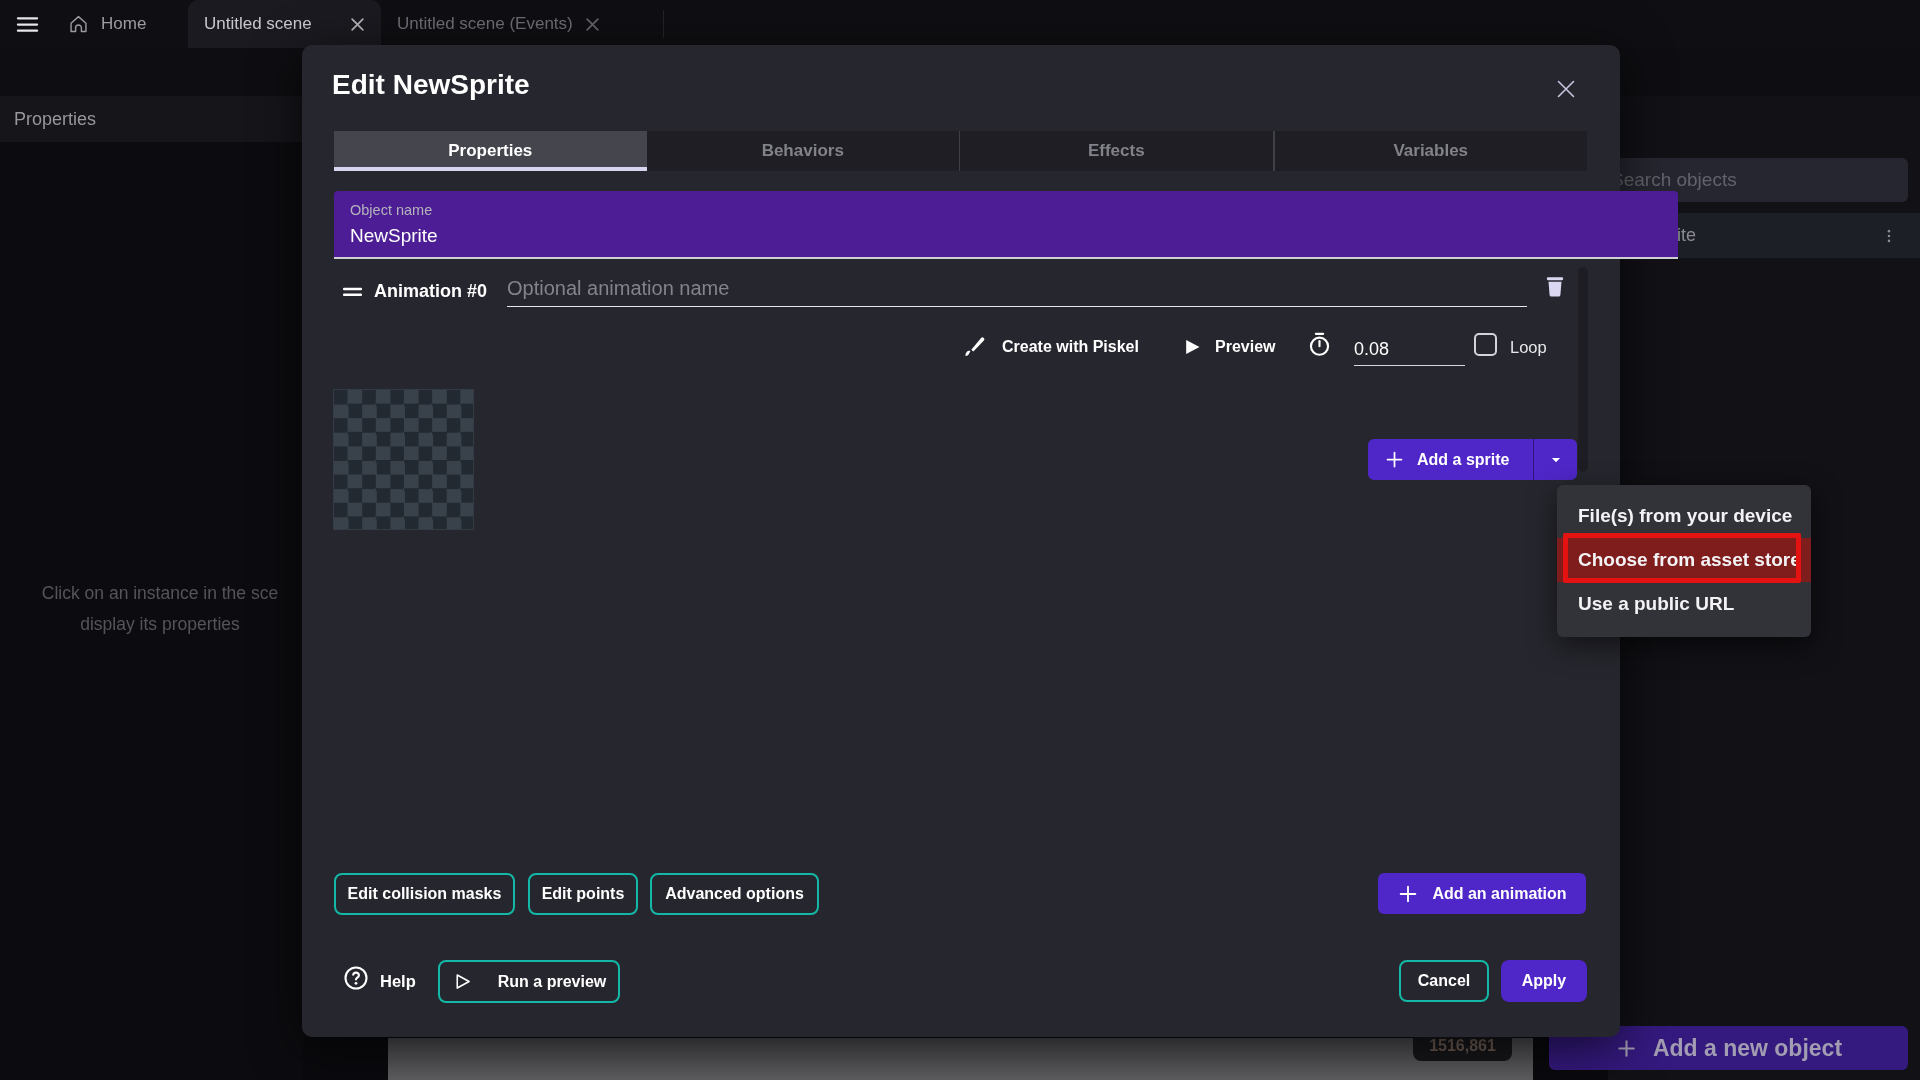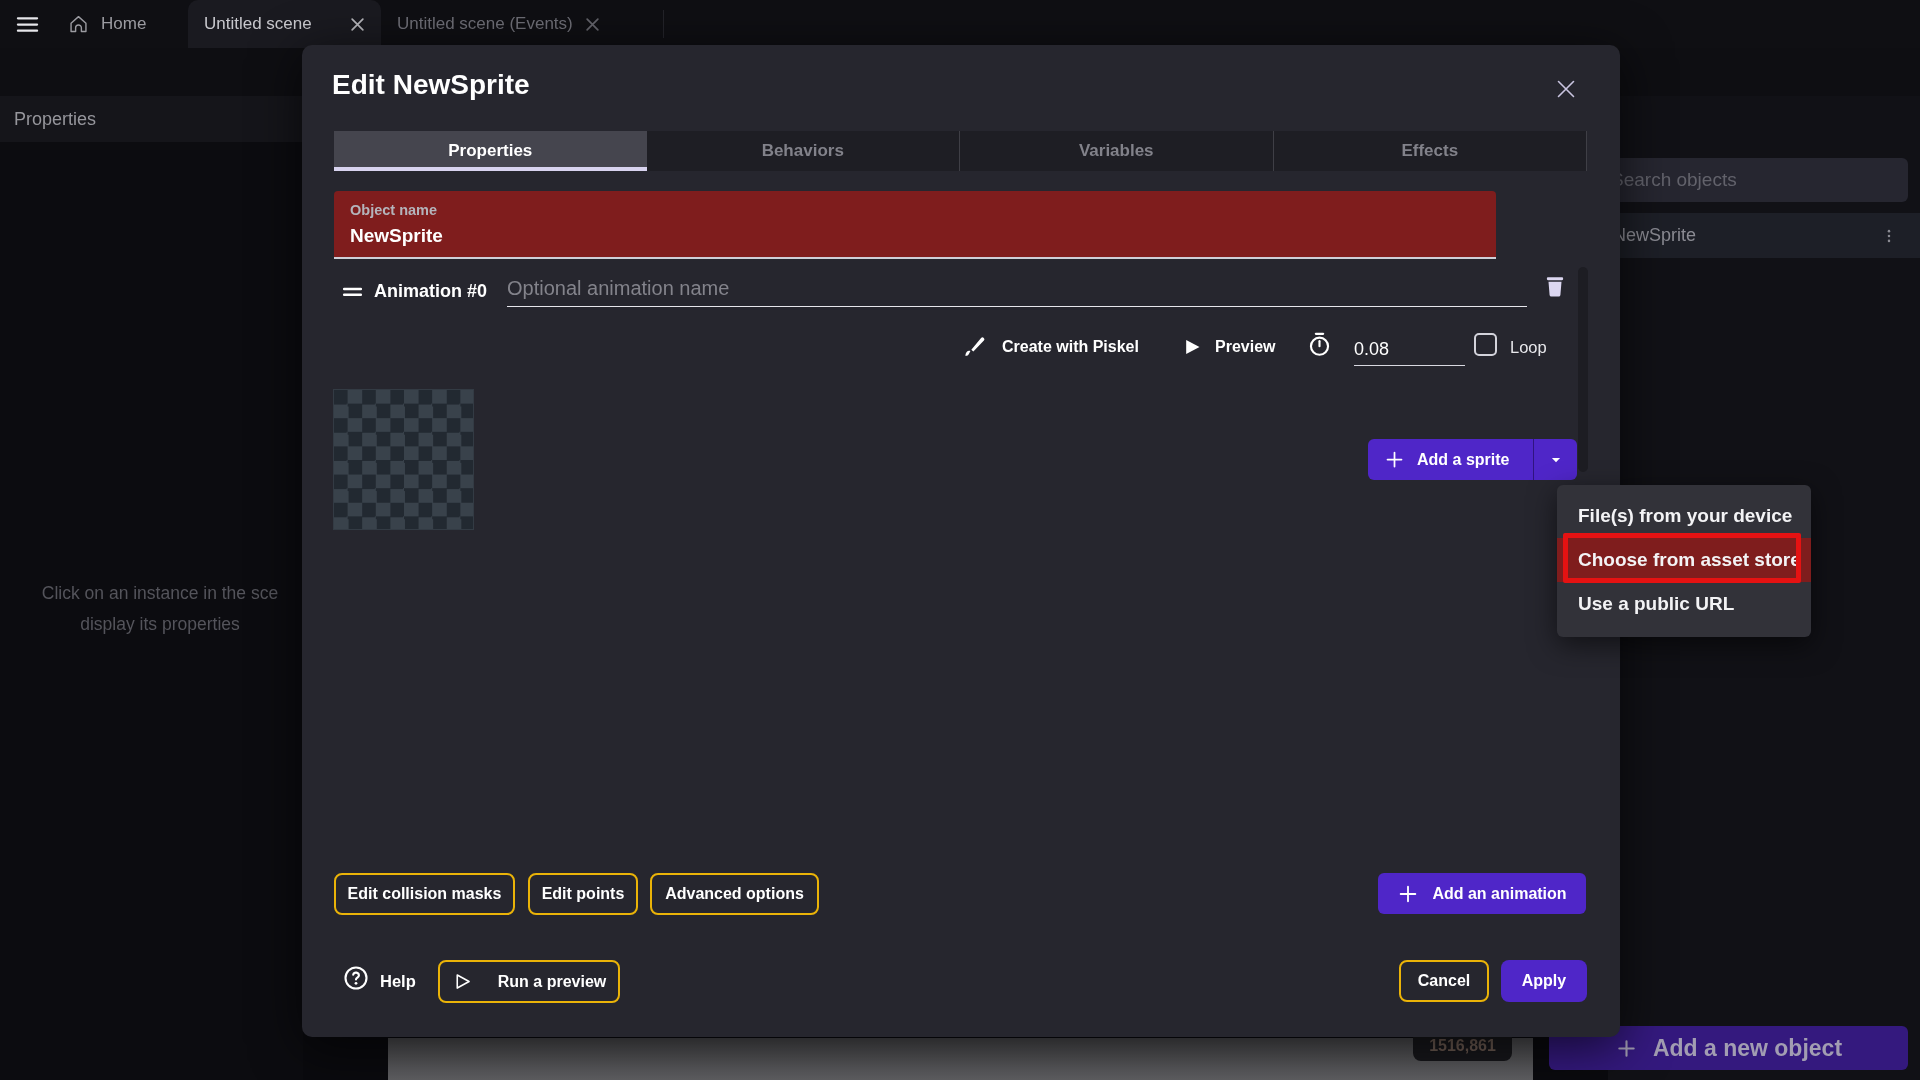--- a/index.html
+++ b/index.html
@@ -57,22 +57,22 @@
   .modal-close { left:1252px; top:32px; color:#c9c4e0; cursor:pointer; }
 
   .tabs-row { left:32px; top:86px; width:1253px; height:40px; display:flex; background:#1e1e24; }
   .mtab { flex:1; display:flex; align-items:center; justify-content:center; font-size:17px; font-weight:bold;
     color:#82828a; position:relative; cursor:pointer; }
   .mtab.sel { background:#45454e; color:#fff; }
   .mtab.sel::after { content:""; position:absolute; left:0; right:0; bottom:0; height:4px; background:#d8d3ef; }
   .mtab.bl { border-left:1px solid #3f3f46; }
   .mtab.br { border-right:1px solid #3f3f46; }
 
-  .objname-field { left:32px; top:146px; width:1162px; height:68px; background:#7f1d1d; border-radius:4px 4px 0 0;
-    border-bottom:2px solid #cfcfd8; cursor:text;font-weight:bold; }
+  .objname-field { left:32px; top:146px; width:1344px; height:68px; background:#4c1d95; border-radius:4px 4px 0 0;
+    border-bottom:2px solid #cfcfd8; cursor:text; }
   .objname-label { position:absolute; left:16px; top:11px; font-size:14.5px; color:#b4b4bb; }
   .objname-value { position:absolute; left:16px; top:34px; font-size:19px; color:#ffffff; }
 
   .drag-handle { left:38px; top:234px; color:#ffffff; cursor:grab; }
   .anim-label { left:72px; top:236px; font-size:18px; font-weight:bold; color:#ffffff; }
   .anim-name-input { left:205px; top:226px; width:1020px; height:36px; background:transparent; border:none; outline:none;
     border-bottom:1px solid #e6e6ec; color:#e6e6ec; font-size:20px; font-family:"Liberation Sans", sans-serif; }
   .anim-name-input::placeholder { color:#83838b; opacity:1; }
   .anim-trash { left:1240px; top:228px; color:#dcd7f1; cursor:pointer; }
 
@@ -90,21 +90,21 @@
     background:repeating-conic-gradient(#39424b 0% 25%, #222931 0% 50%);
     background-size:28.2px 28.2px; border:1px solid #333b44; cursor:pointer; }
 
   .btn-purple { background:#4f26c8; border-radius:6px; color:#fff; font-weight:bold; font-size:16px;
     display:flex; align-items:center; cursor:pointer; }
   .add-sprite-btn { left:1066px; top:394px; width:209px; height:41px; }
   .add-sprite-main { display:flex; align-items:center; gap:12px; padding-left:16px; width:165px; height:100%; }
   .split-divider { width:1px; height:41px; background:rgba(10,0,40,.45); }
   .caret-zone { flex:1; display:flex; align-items:center; justify-content:center; height:100%; cursor:pointer; }
 
-  .btn-outline { border:2px solid #eab308; border-radius:8px; background:transparent; color:#fff;
+  .btn-outline { border:2px solid #14b8a6; border-radius:8px; background:transparent; color:#fff;
     font-weight:bold; font-size:16px; display:flex; align-items:center; justify-content:center; cursor:pointer; }
   .btn-ecm { left:32px;  top:828px; width:181px; height:42px; }
   .btn-ep  { left:226px; top:828px; width:110px; height:42px; }
   .btn-ao  { left:348px; top:828px; width:169px; height:42px; }
   .add-anim-btn { left:1076px; top:828px; width:208px; height:41px; justify-content:center; gap:13px; }
 
   .help-icon { left:40px; top:919px; color:#fff; cursor:pointer; }
   .help-label { left:78px; top:914px; height:44px; line-height:44px; font-size:16.5px; font-weight:bold; color:#fff; cursor:pointer; }
   .run-preview-btn { left:136px; top:915px; width:182px; height:43px; gap:13px; }
   .cancel-btn { left:1097px; top:915px; width:90px; height:42px; }
@@ -263,22 +263,22 @@
     <div class="abs modal-title">Edit NewSprite</div>
     <div class="abs modal-close">
       <svg width="24" height="24" viewBox="0 0 24 24">
           <path d="M4.5 4.5l15 15M19.5 4.5l-15 15" stroke="currentColor" stroke-width="1.6" stroke-linecap="round"></path>
         </svg>
     </div>
 
     <div class="abs tabs-row">
       <div class="mtab sel">Properties</div>
       <div class="mtab">Behaviors</div>
+      <div class="mtab bl br">Effects</div>
       <div class="mtab bl">Variables</div>
-      <div class="mtab bl br">Effects</div>
     </div>
 
     <div class="abs objname-field">
       <div class="objname-label">Object name</div>
       <div class="objname-value">NewSprite</div>
     </div>
 
     <div class="abs drag-handle">
       <svg width="25" height="25" viewBox="0 0 24 24">
           <path d="M4 9.5h16M4 15h16" stroke="currentColor" stroke-width="2.4" stroke-linecap="round"></path>

